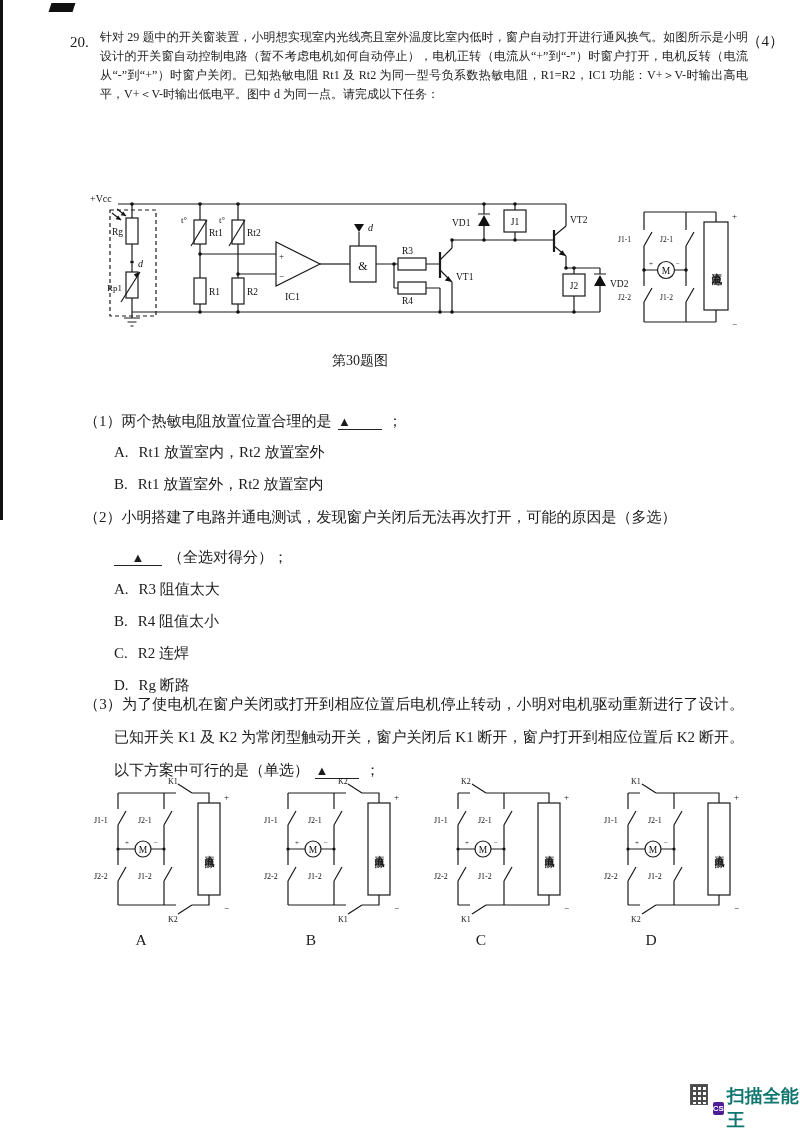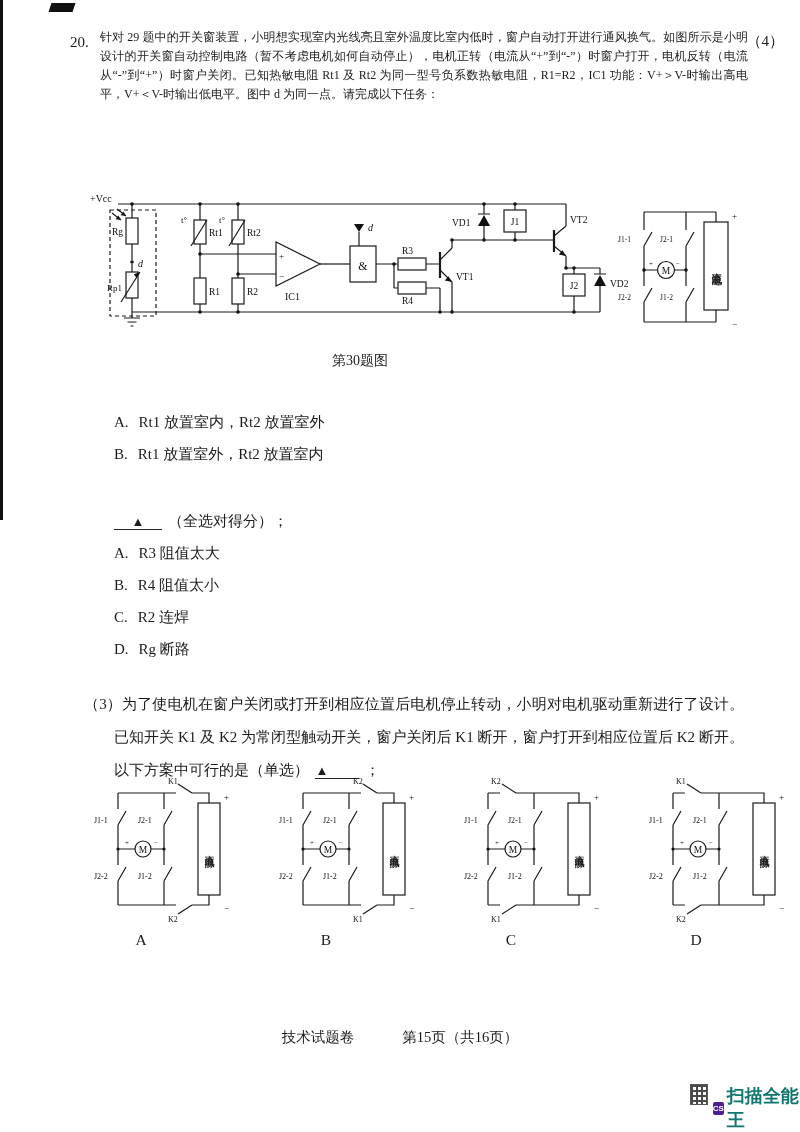--- a/index.html
+++ b/index.html
@@ -11,21 +11,21 @@
   .qnum{flex:none;width:30px;font-size:15px;line-height:29px;}
   .qbody{flex:1;font-size:12px;line-height:19px;text-align:justify;}
   .figure{position:absolute;top:190px;left:88px;width:660px;height:150px;}
   .figcap{position:absolute;top:352px;left:80px;width:560px;text-align:center;font-size:14px;}
   .sub{position:absolute;left:84px;width:660px;font-size:15px;}
   .sub .lead{line-height:30px;text-align:justify;padding-left:30px;text-indent:-30px;}
   .optline{padding-left:30px;line-height:32px;}
   .optline .olabel{margin-right:10px;}
   .blank{display:inline-block;min-width:44px;text-align:center;border-bottom:1.6px solid #222;
          line-height:15px;margin:0 6px;font-size:13px;}
-  .circuits{position:absolute;top:775px;left:88px;display:flex;gap:35px;}
+  .circuits{position:absolute;top:775px;left:88px;display:flex;gap:20px;}
   .opt-circuit{position:relative;width:150px;}
   .opt-letter{width:150px;padding-right:44px;box-sizing:border-box;text-align:center;
               font-size:15.5px;margin-top:2px;}
   .dc-vert{position:absolute;writing-mode:vertical-rl;text-orientation:upright;
            font-size:10px;letter-spacing:1px;color:#111;display:flex;align-items:center;
            justify-content:center;line-height:1;}
   .dc-main{left:618px;top:37px;width:20px;height:78px;font-size:10.5px;}
   .dc-opt{left:112px;top:33px;width:18px;height:82px;}
   svg text{font-family:"Liberation Serif","DejaVu Serif",serif;fill:#111;}
   .footer{position:absolute;top:1028px;left:0;right:0;text-align:center;font-size:14.5px;}
@@ -228,30 +228,34 @@
         <text x="588" y="76" font-size="7">−</text>
         <text x="644" y="29" font-size="9">+</text>
         <text x="644" y="137" font-size="9">−</text>
       </g>
     </svg>
     <div class="dc-vert dc-main">直流电源</div>
   </div>
   <div class="figcap">第30题图</div>
 
   <div class="sub" style="top:406px;">
+    <div class="lead">
+      <span>（1）两个热敏电阻放置位置合理的是</span><span class="blank"><span>▲</span></span><span>；</span>
+    </div>
     <div class="optline" style="">
       <span class="olabel">A.</span><span>Rt1 放置室内，Rt2 放置室外</span>
     </div>
     <div class="optline">
       <span class="olabel">B.</span><span>Rt1 放置室外，Rt2 放置室内</span>
     </div>
   </div>
 
   <div class="sub" style="top:502px;">
-    <div class="optline" style="margin-top:3px;">
+    <div class="lead">（2）小明搭建了电路并通电测试，发现窗户关闭后无法再次打开，可能的原因是（多选）</div>
+    <div class="optline" style="margin-top:9px;">
       <span class="blank" style="min-width:48px;margin-left:0;"><span>▲</span></span><span>（全选对得分）；</span>
     </div>
     <div class="optline">
       <span class="olabel">A.</span><span>R3 阻值太大</span>
     </div>
     <div class="optline">
       <span class="olabel">B.</span><span>R4 阻值太小</span>
     </div>
     <div class="optline">
       <span class="olabel">C.</span><span>R2 连焊</span>
@@ -388,23 +392,20 @@
         <text x="66" y="70" font-size="7">−</text>
         <text x="136" y="25" font-size="9">+</text>
         <text x="136" y="136" font-size="9">−</text>
       </svg>
       <div class="dc-vert dc-opt">直流电源</div>
       <div class="opt-letter">D</div>
     </div>
 
   </div>
 
-  <div class="footer">
-    <span>技术试题卷</span><span class="gap"></span><span>第15页（共16页）</span>
-  </div>
 
   <div class="watermark">
     <div class="qr"></div>
     <div class="wm-col">
       <div class="wm-row">
         <div class="wm-badge">CS</div>
         <div class="wm-title">扫描全能王</div>
       </div>
       <div class="wm-tag">3亿人都在用的扫描App</div>
     </div>

